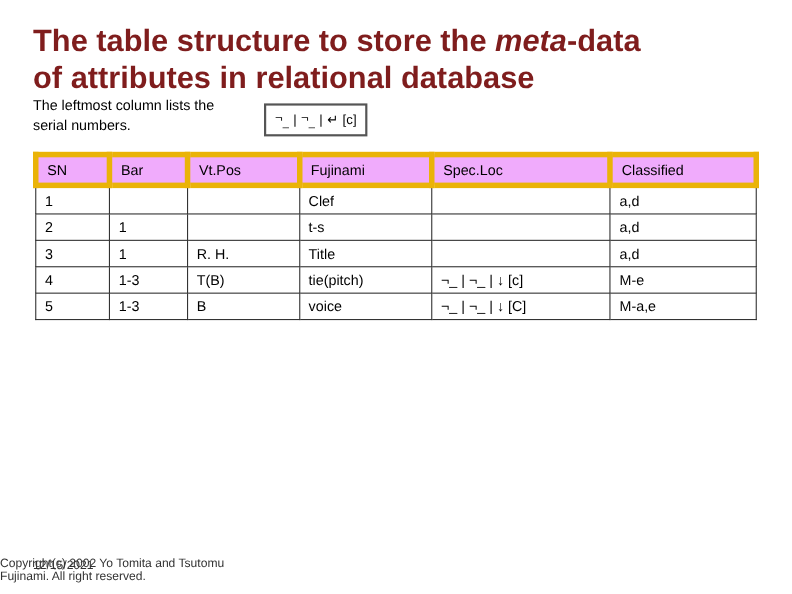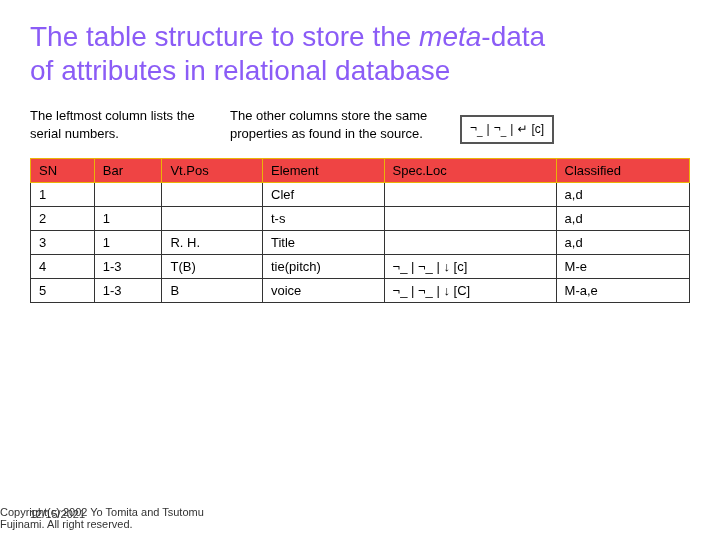--- a/index.html
+++ b/index.html
@@ -11,24 +11,23 @@
       overflow: hidden;
       position: relative;
     }
 
     .page {
       padding: 20px 30px;
     }
 
     .main-title {
       font-size: 28px;
-      font-weight: normal;
+      font-weight: bold;
       line-height: 1.2;
-      margin-bottom: 20px;
-      color: #8b5cf6;
+      color: #7f1d1d;
     }
 
     .main-title em {
       font-style: italic;
     }
 
     .description-row {
       display: flex;
       align-items: flex-end;
       margin-bottom: 14px;
@@ -68,24 +67,24 @@
       width: 100%;
     }
 
     table {
       width: 100%;
       border-collapse: collapse;
       font-size: 13px;
     }
 
     thead tr th {
-      border: 1px solid #eab308;
+      border: 5px solid #eab308;
       padding: 4px 8px;
       text-align: left;
-      background: #ef4444;
+      background: #f0abfc;
       font-weight: normal;
     }
 
     tbody tr td {
       border: 1px solid #333;
       padding: 4px 8px;
       text-align: left;
       vertical-align: top;
     }
 
@@ -108,41 +107,38 @@
 
 <div class="page">
   <h1 class="main-title">
     The table structure to store the <em>meta</em>-data<br>of attributes in relational database
   </h1>
 
   <div class="description-row">
     <div class="desc-left">
       The leftmost column lists the serial numbers.
     </div>
-    <div class="desc-right">
-      The other columns store the same properties as found in the source.
-    </div>
     <div class="notation-box">
       <span>¬<sub>_</sub></span>
       <span> | </span>
       <span>¬<sub>_</sub></span>
       <span> | </span>
       <span>↵</span>
       <span> [c]</span>
     </div>
   </div>
 
   <div class="table-container">
     <table>
       <thead>
         <tr>
           <th>SN</th>
           <th>Bar</th>
           <th>Vt.Pos</th>
-          <th>Element</th>
+          <th>Fujinami</th>
           <th>Spec.Loc</th>
           <th>Classified</th>
         </tr>
       </thead>
       <tbody>
         <tr>
           <td>1</td>
           <td></td>
           <td></td>
           <td>Clef</td>

